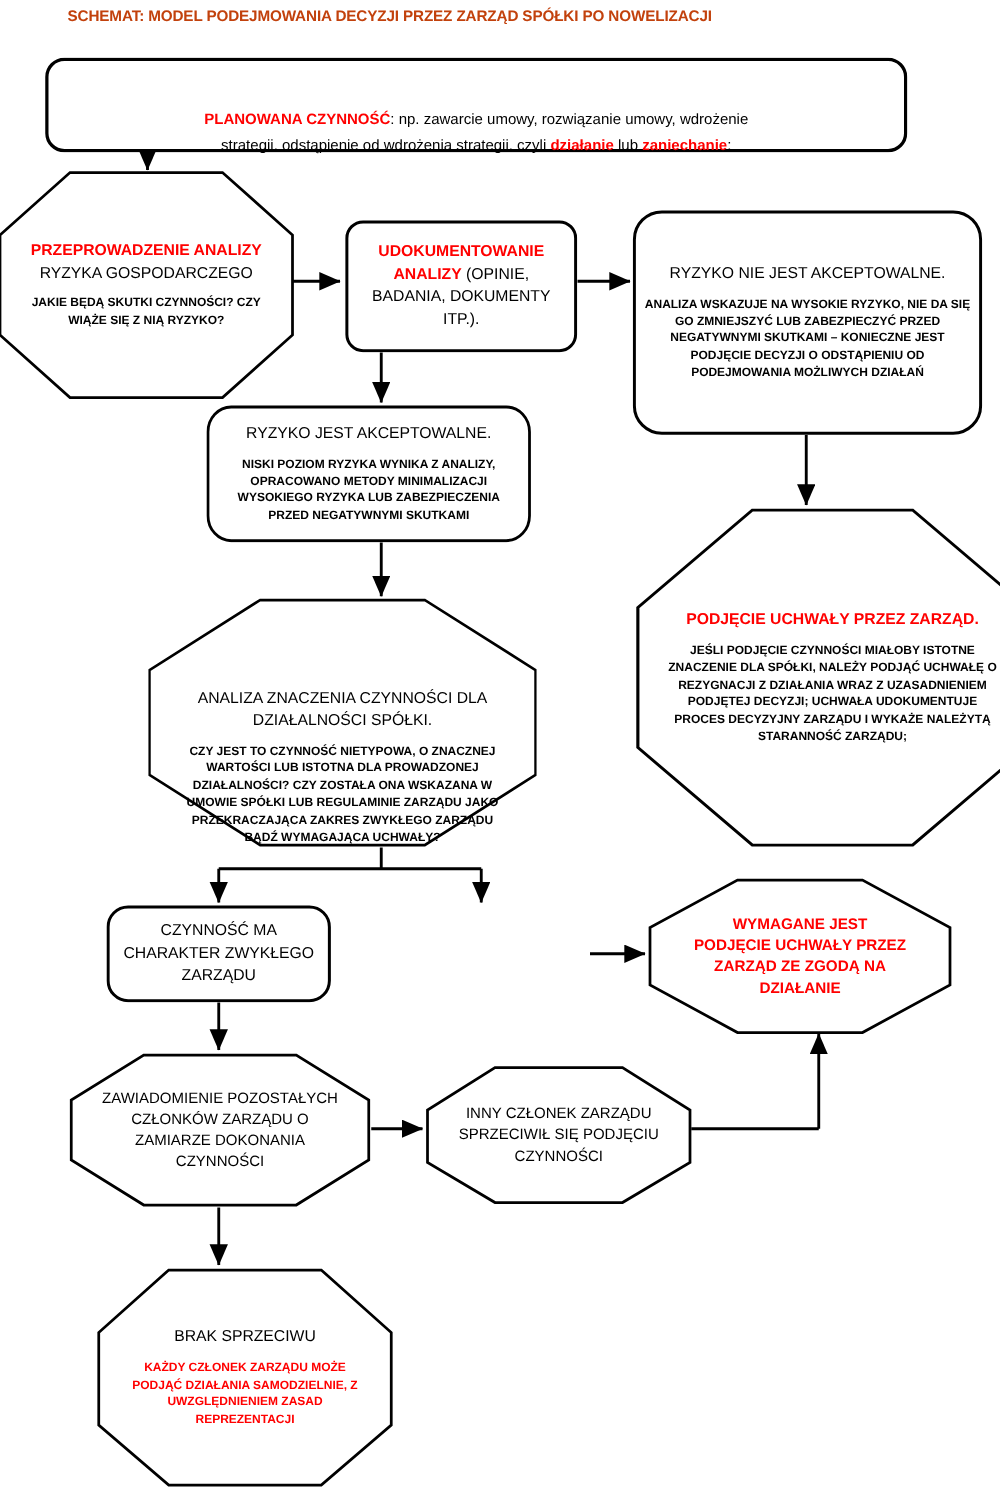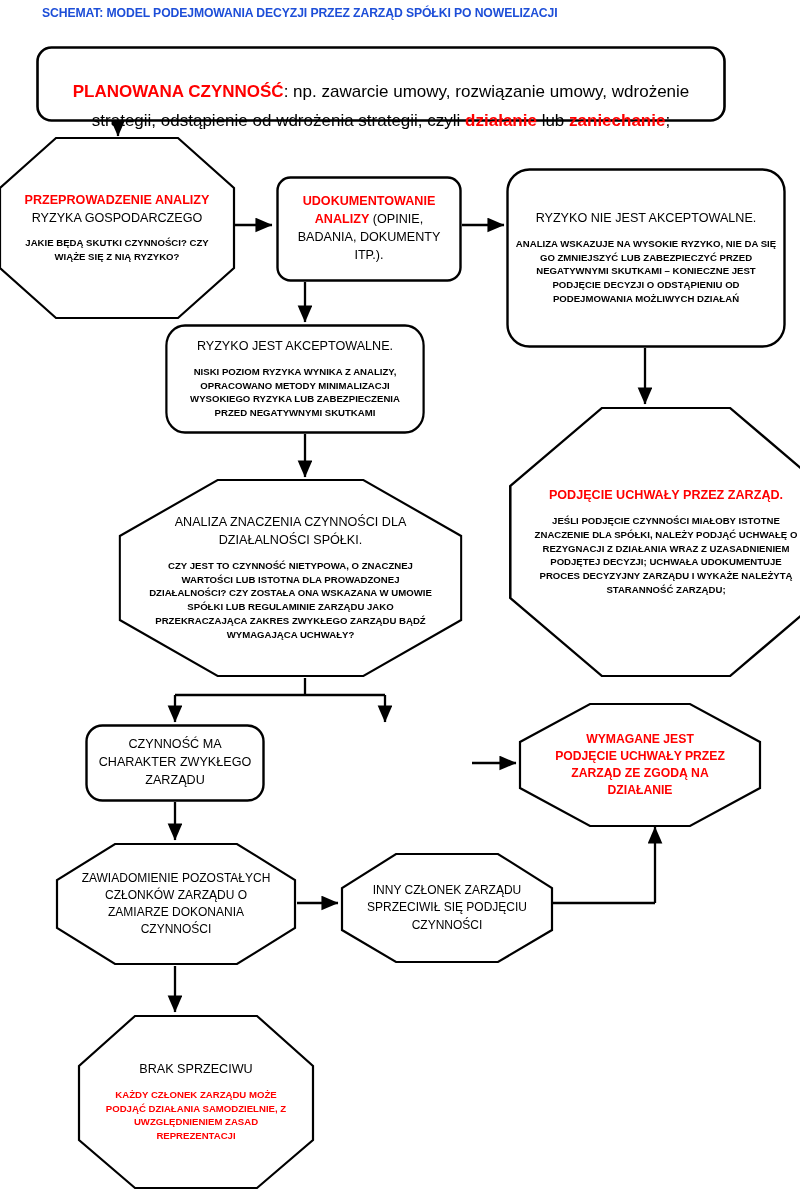--- a/index.html
+++ b/index.html
@@ -21,27 +21,27 @@
   #edges {
     position: absolute;
     left: 0;
     top: 0;
     width: 800px;
     height: 1192px;
     pointer-events: none;
   }
   .title {
     position: absolute;
-    left: 42px;
+    left: 54px;
     top: 6px;
     width: 700px;
     font-size: 12.2px;
     font-weight: bold;
     letter-spacing: -0.1px;
-    color: #1d4ed8;
+    color: #c2410c;
     white-space: nowrap;
   }
   .node {
     position: absolute;
     box-sizing: border-box;
     display: flex;
     flex-direction: column;
     align-items: center;
     justify-content: center;
     text-align: center;
@@ -68,21 +68,21 @@
   }
   .hdr.red { color: #ff0000; font-weight: bold; }
   .sub {
     font-size: 9.6px;
     font-weight: bold;
     line-height: 1.45;
     margin-top: 9px;
   }
   .sub.red { color: #ff0000; }
   .rbox-text {
-    font-size: 17px;
+    font-size: 12px;
     line-height: 1.72;
     margin-top: 44px;
   }
   .rbox-text .r { color: #ff0000; font-weight: bold; }
 </style>
 </head>
 <body>
 
 <div id="canvas">
 
@@ -183,21 +183,21 @@
       <svg viewBox="0 0 280 110" preserveAspectRatio="none">
         <rect x="1.5" y="1.5" width="277" height="107" rx="20" ry="20" fill="#ffffff" stroke="#000000" stroke-width="2.4"></rect>
       </svg>
     </div>
     <div class="inner">
       <div class="hdr">RYZYKO JEST AKCEPTOWALNE.</div>
       <div class="sub">NISKI POZIOM RYZYKA WYNIKA Z ANALIZY, OPRACOWANO METODY MINIMALIZACJI WYSOKIEGO RYZYKA LUB ZABEZPIECZENIA PRZED NEGATYWNYMI SKUTKAMI</div>
     </div>
   </div>
 
-  <div class="node" style="left:118px; top:478px; width:345px; height:200px; padding:0 28px;">
+  <div class="node" style="left:118px; top:478px; width:312px; height:200px; padding:0 28px;justify-content:flex-end;">
     <div class="shape">
       <svg viewBox="0 0 374 200" preserveAspectRatio="none">
         <polygon points="108,2 266,2 372,58 372,142 266,198 108,198 2,142 2,58" fill="#ffffff" stroke="#000000" stroke-width="2.2"></polygon>
       </svg>
     </div>
     <div class="inner">
       <div class="hdr">ANALIZA ZNACZENIA CZYNNOŚCI DLA DZIAŁALNOŚCI SPÓŁKI.</div>
       <div class="sub">CZY JEST TO CZYNNOŚĆ NIETYPOWA, O ZNACZNEJ WARTOŚCI LUB ISTOTNA DLA PROWADZONEJ DZIAŁALNOŚCI? CZY ZOSTAŁA ONA WSKAZANA W UMOWIE SPÓŁKI LUB REGULAMINIE ZARZĄDU JAKO PRZEKRACZAJĄCA ZAKRES ZWYKŁEGO ZARZĄDU BĄDŹ WYMAGAJĄCA UCHWAŁY?</div>
     </div>
   </div>

